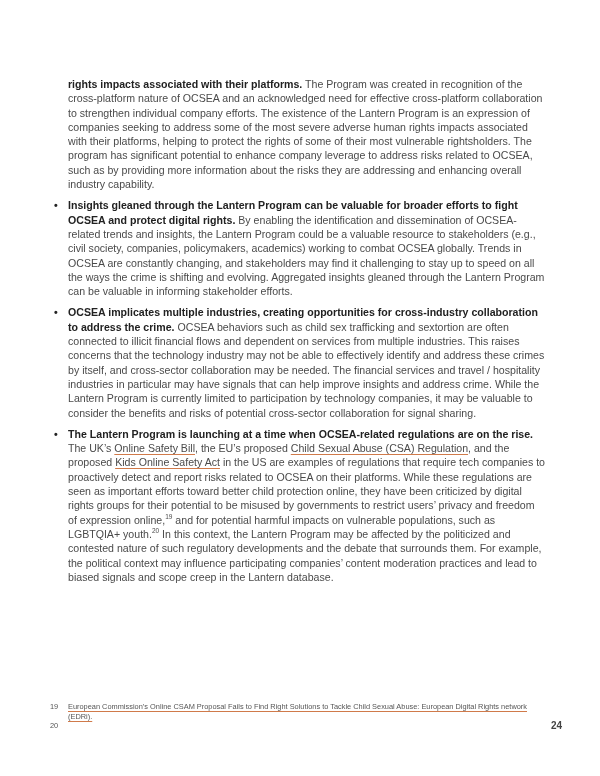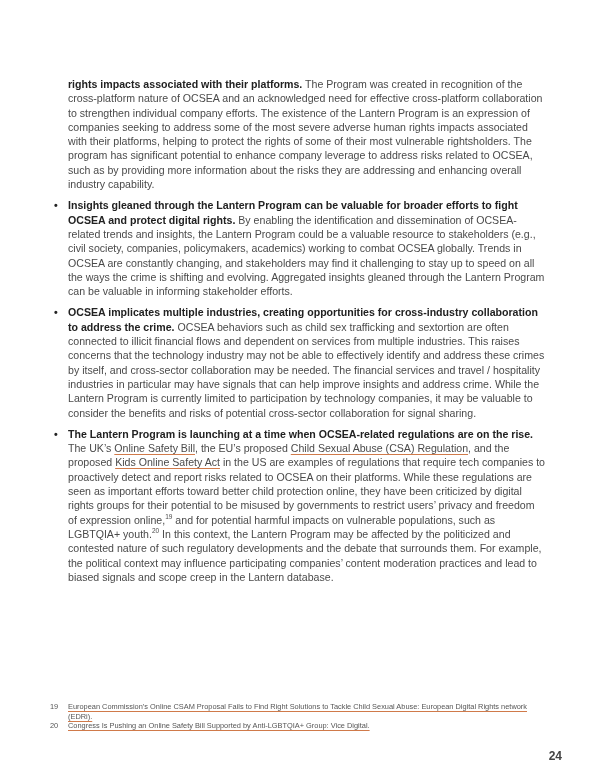--- a/index.html
+++ b/index.html
@@ -9,21 +9,21 @@
   .bullet { position:relative; margin-top:7px; }
   .bullet .dot { position:absolute; left:-14px; top:0; color:#222; font-weight:bold; }
   b { color:#222; font-weight:bold; }
   a { color:#4a4a4a; text-decoration:underline; text-decoration-color:#d07a4a; text-underline-offset:2px; }
   .footnotes { position:absolute; left:50px; top:702px; width:490px; font-size:7.4px; line-height:9.6px; color:#555; }
   .fn { position:relative; padding-left:18px; }
   .fn .num { position:absolute; left:0; top:0; }
   .fn a { color:#555; }
   .footer { position:absolute; left:29px; top:778px; font-size:8.4px; color:#555; letter-spacing:0.3px; }
   .footer .brand { font-weight:bold; color:#666; margin-right:4px; }
-  .pagenum { position:absolute; right:38px; top:749px; font-size:12px; font-weight:bold; color:#444; }
+  .pagenum { position:absolute; right:38px; top:720px; font-size:10px; font-weight:bold; color:#444; }
   sup { font-size:6.5px; line-height:0; }
 </style>
 </head>
 <body>
 
 <div class="content">
   <p class="para">
     <b>rights impacts associated with their platforms.</b><span> The Program was created in recognition of the cross-platform nature of OCSEA and an acknowledged need for effective cross-platform collaboration to strengthen individual company efforts. The existence of the Lantern Program is an expression of companies seeking to address some of the most severe adverse human rights impacts associated with their platforms, helping to protect the rights of some of their most vulnerable rightsholders. The program has significant potential to enhance company leverage to address risks related to OCSEA, such as by providing more information about the risks they are addressing and enhancing overall industry capability.</span>
   </p>
 
@@ -43,20 +43,19 @@
   </div>
 </div>
 
 <div class="footnotes">
   <div class="fn">
     <span class="num">19</span>
     <a href="#">European Commission’s Online CSAM Proposal Fails to Find Right Solutions to Tackle Child Sexual Abuse: European Digital Rights network (EDRi).</a>
   </div>
   <div class="fn">
     <span class="num">20</span>
-    <a href="#">Congress Is Pushing an Online Safety Bill Supported by Anti-LGBTQIA+ Group: Vice Digital.</a>
   </div>
 </div>
 
 <div class="footer">
   <span class="brand">BSR</span><span>TECH COALITION HUMAN RIGHTS IMPACT ASSESSMENT</span>
 </div>
 <div class="pagenum">24</div>
 
 </body></html>

